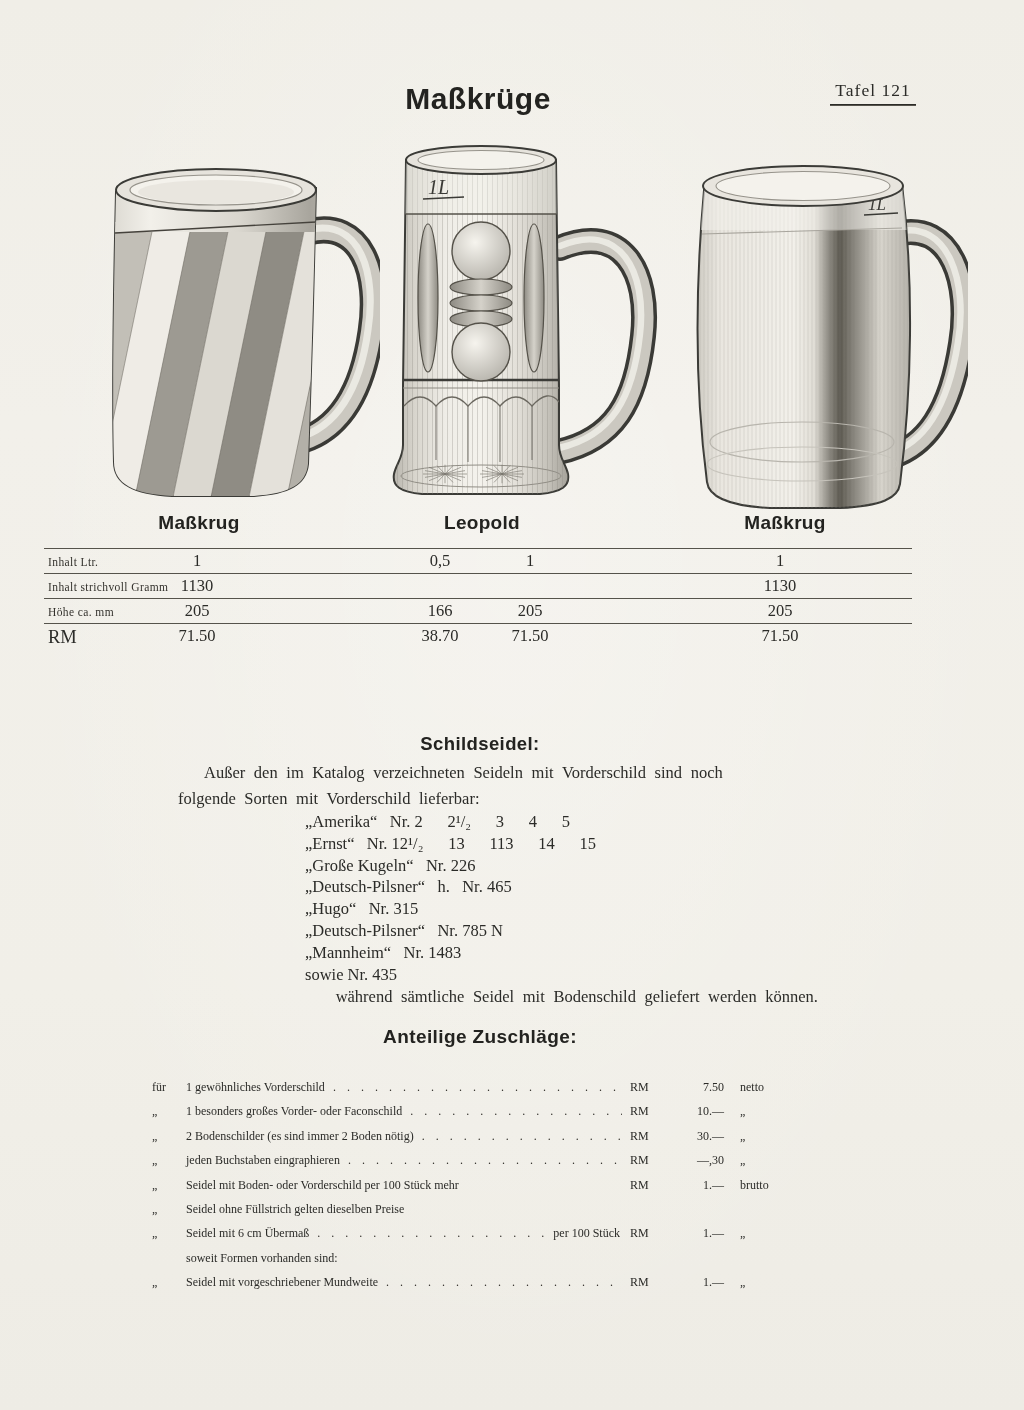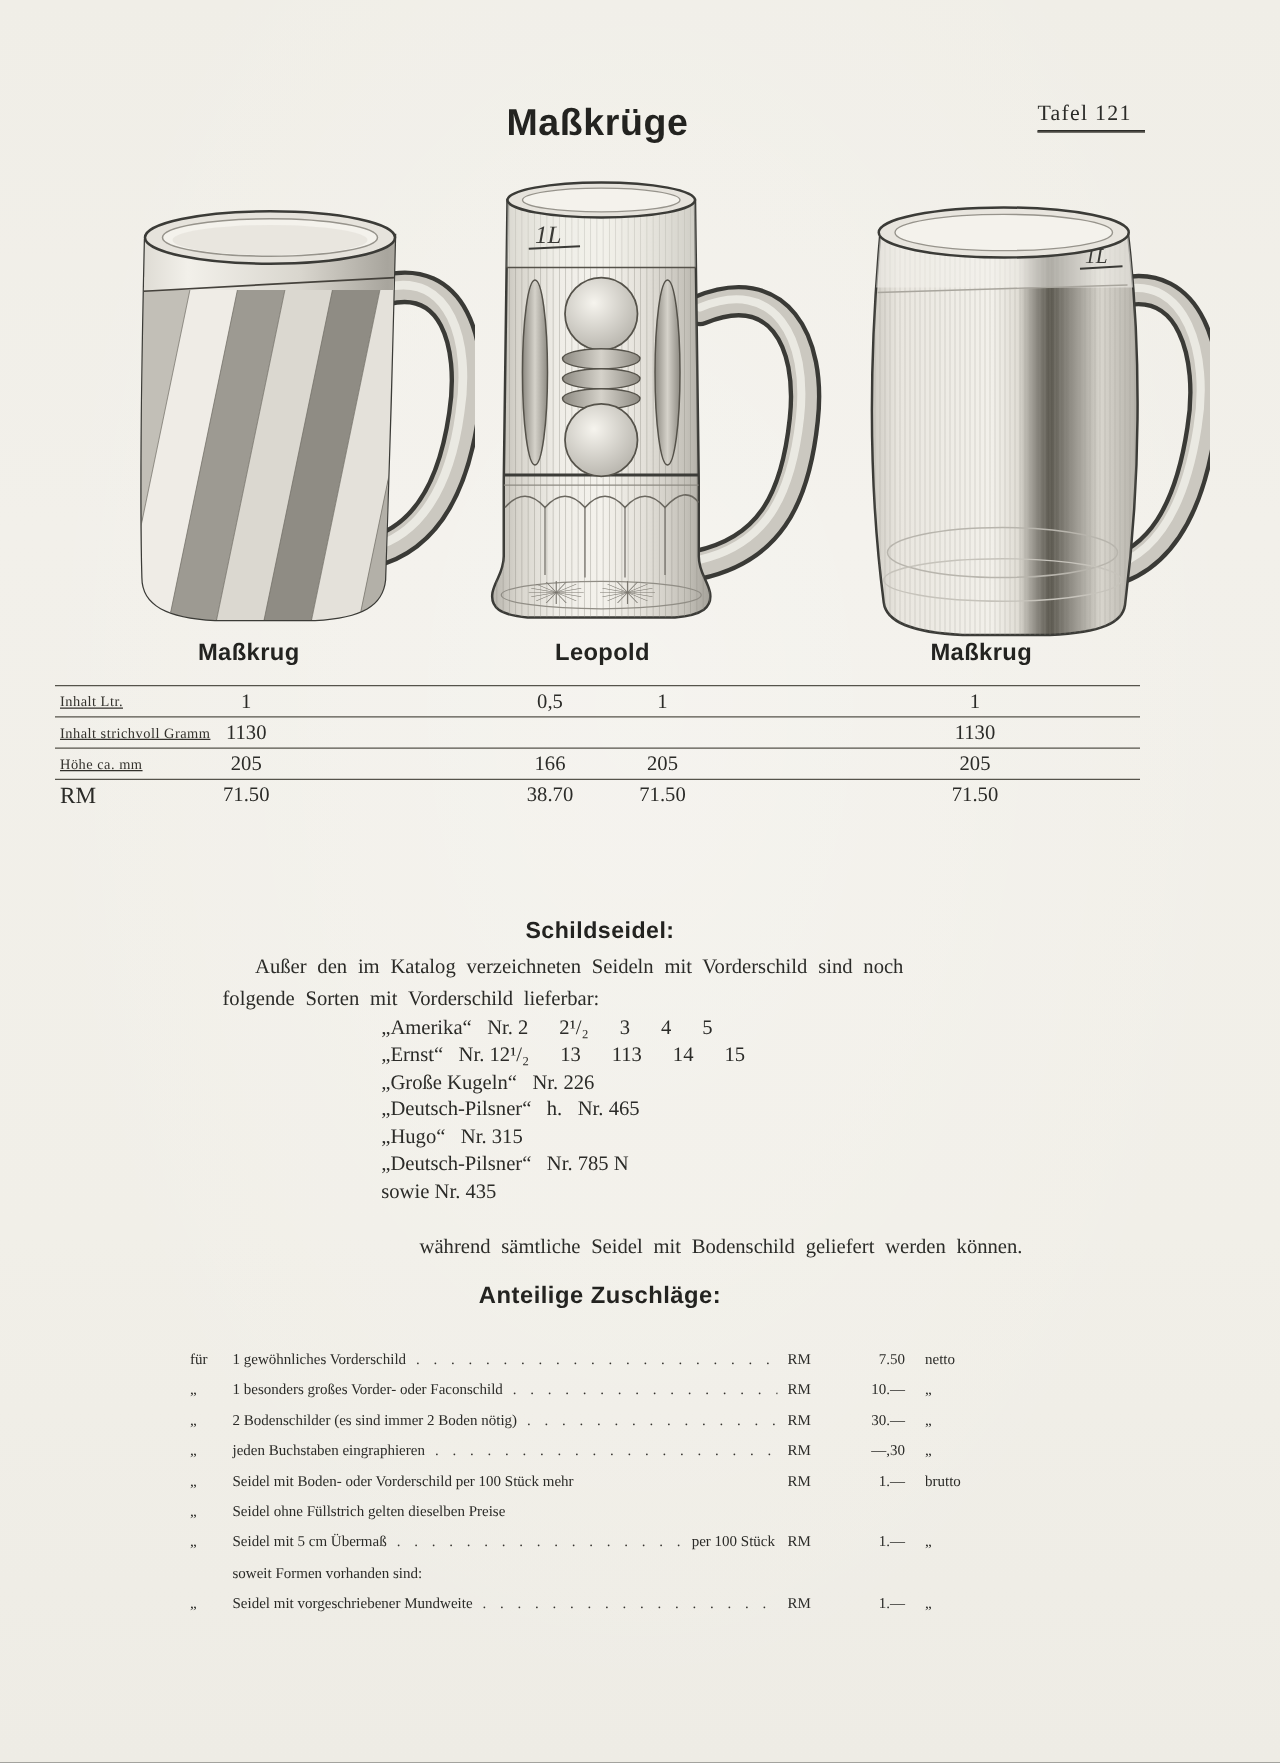--- a/index.html
+++ b/index.html
@@ -16,21 +16,21 @@
   }
   .sans { font-family:"Liberation Sans","DejaVu Sans",sans-serif; }
 
   .title {
     position:absolute; left:0; top:82px; width:956px;
     text-align:center; font-weight:bold; font-size:30px; letter-spacing:.5px;
     color:#232320;
   }
   .plate {
     position:absolute; left:830px; top:80px; width:86px;
-    font-size:17.5px; letter-spacing:1px; 
+    font-size:17.5px; letter-spacing:1px; text-align:center;
     border-bottom:2px solid #2c2c28; padding-bottom:2px;
   }
   .plate::after {
     content:""; display:block; position:relative; top:4px;
     border-bottom:1px solid #55534c; width:100%;
   }
 
   .fig { position:absolute; }
   .caption {
     position:absolute; top:512px; width:170px; text-align:center;
@@ -41,21 +41,21 @@
   .spec-table { position:absolute; left:44px; top:548px; width:868px; }
   .trow { position:relative; height:25px; }
   .trow .tlabel { position:absolute; left:4px; top:3px; }
   .trow .tc { position:absolute; top:2px; width:104px; text-align:center; font-size:16.5px; }
   .trow .tc1 { left:101px; }
   .trow .tc2 { left:344px; }
   .trow .tc3 { left:434px; }
   .trow .tc4 { left:684px; }
   .row-nr    { height:27px; }
   .row-nr .tlabel { font-size:17px; }
-  .row-sm .tlabel { font-size:11.5px; letter-spacing:.4px; top:7px; color:#33312c;text-decoration:underline; }
+  .row-sm .tlabel { font-size:11.5px; letter-spacing:.4px; top:7px; color:#33312c; }
   .row-sm { height:24px; }
   .row-rm { height:27px; }
   .row-rm .tlabel { font-size:18.5px; }
   .row-rm .tc { font-size:16.5px; }
   .trule { border-top:1.2px solid #55534b; height:0; }
 
   
   .mid-heading {
     position:absolute; left:44px; width:872px; text-align:center;
     font-weight:bold; font-size:18.5px; color:#232320; letter-spacing:.4px;
@@ -329,20 +329,21 @@
     <div>folgende Sorten mit Vorderschild lieferbar:</div>
   </div>
 
   <div class="ss-list">
     <div>„Amerika“   Nr. 2      2¹/₂      3      4      5</div>
     <div>„Ernst“   Nr. 12¹/₂      13      113      14      15</div>
     <div>„Große Kugeln“   Nr. 226</div>
     <div>„Deutsch-Pilsner“   h.   Nr. 465</div>
     <div>„Hugo“   Nr. 315</div>
     <div>„Deutsch-Pilsner“   Nr. 785 N</div>
+    <div>„Mannheim“   Nr. 1483</div>
     <div>sowie Nr. 435</div>
   </div>
 
   <div class="para" style="left:178px; top:984px; width:640px;text-align:right;">während sämtliche Seidel mit Bodenschild geliefert werden können.</div>
 
   <div class="mid-heading sans" style="top:1026px; font-size:19px;">Anteilige Zuschläge:</div>
 
   <div class="pricelist">
     <div class="pr-row">
       <span class="pr-bullet">für</span>
@@ -384,21 +385,21 @@
       <span class="pr-amt">1.—</span>
       <span class="pr-unit">brutto</span>
     </div>
     <div class="pr-row">
       <span class="pr-bullet">„</span>
       <span class="pr-text">Seidel ohne Füllstrich gelten dieselben Preise</span>
       <span class="pr-leader"></span>
     </div>
     <div class="pr-row">
       <span class="pr-bullet">„</span>
-      <span class="pr-text">Seidel mit 5 cm Übermaß</span>
+      <span class="pr-text">Seidel mit 6 cm Übermaß</span>
       <span class="pr-leader dotted"></span>
       <span class="pr-mid">per 100 Stück</span>
       <span class="pr-rm">RM</span>
       <span class="pr-amt">1.—</span>
       <span class="pr-unit">„</span>
     </div>
     <div class="pr-row">
       <span class="pr-bullet"></span>
       <span class="pr-text">soweit Formen vorhanden sind:</span>
       <span class="pr-leader"></span>

